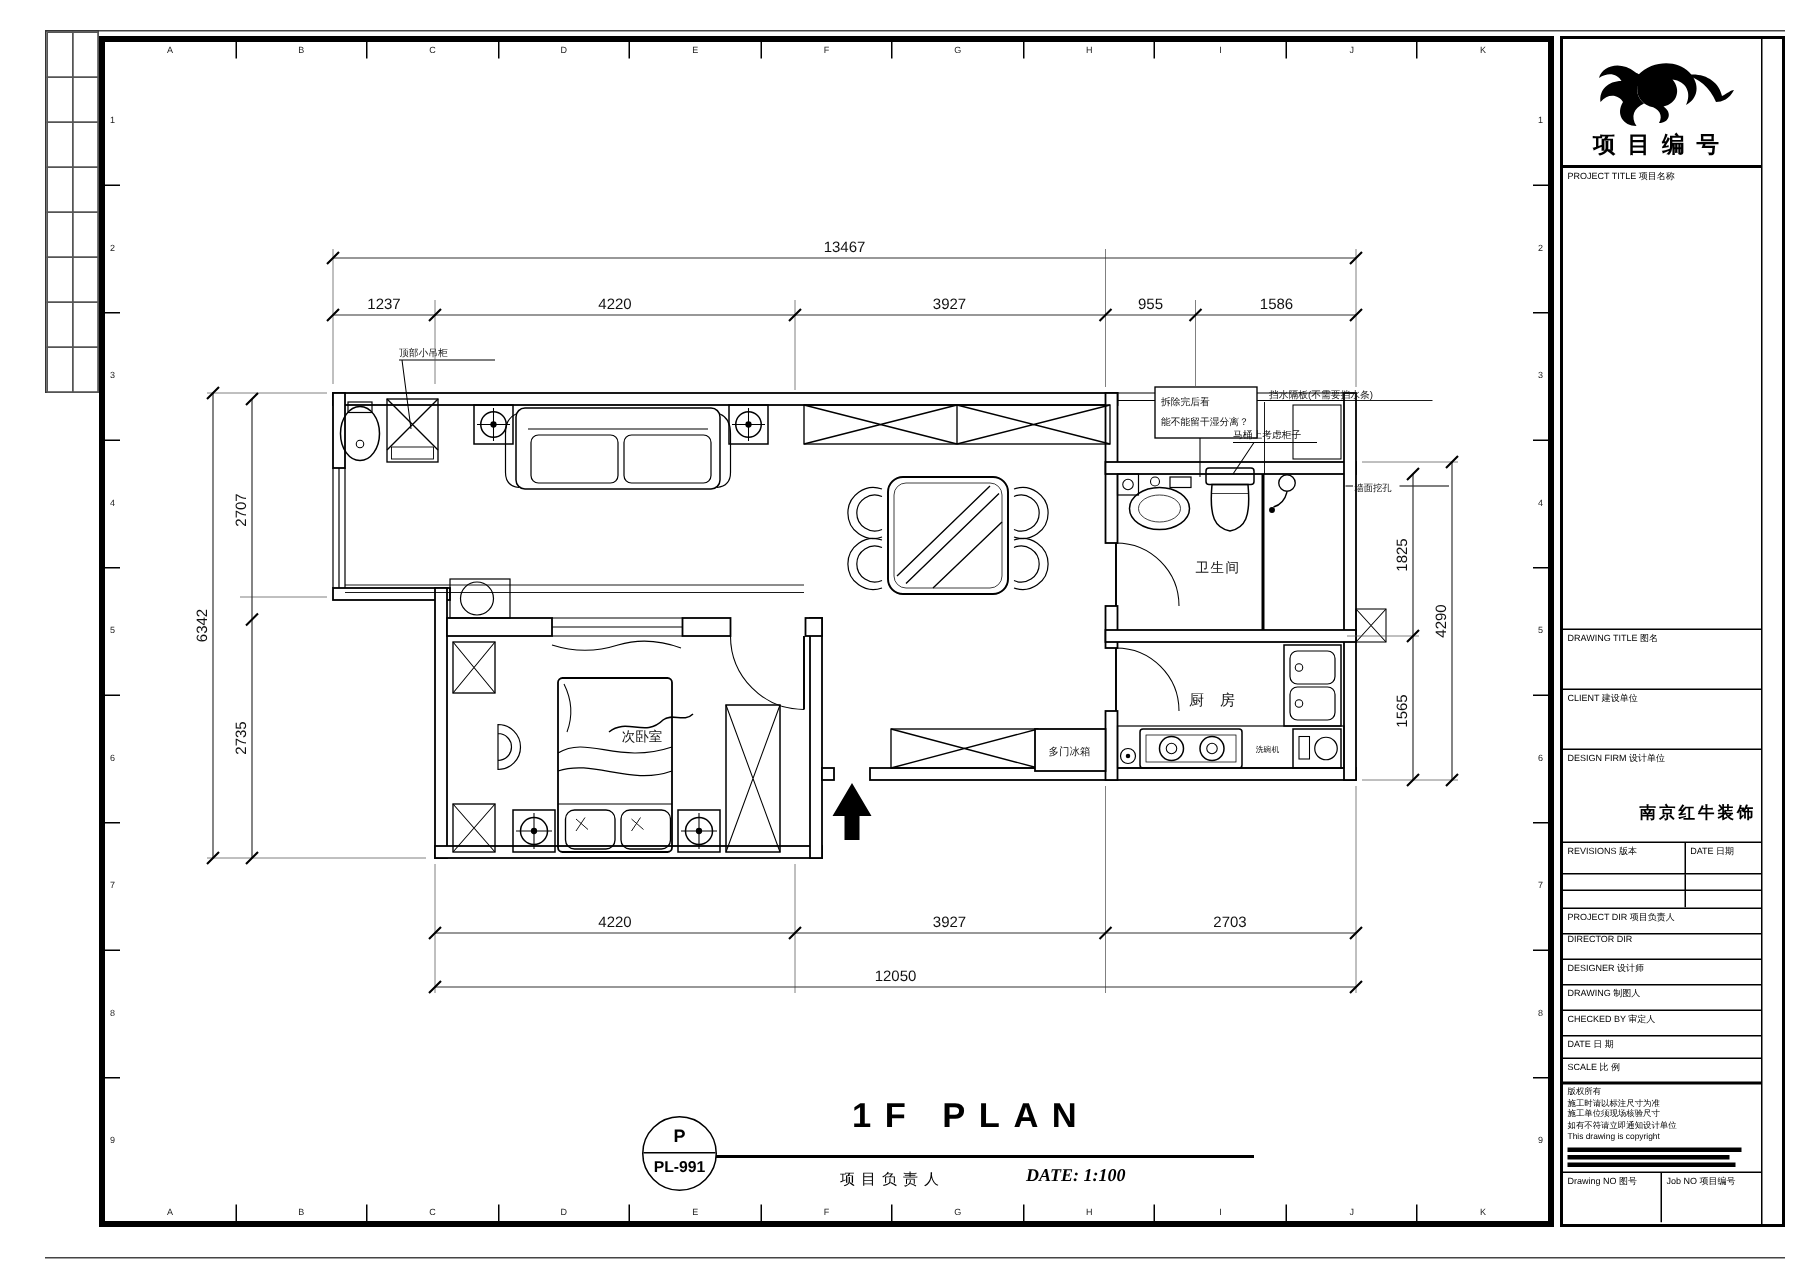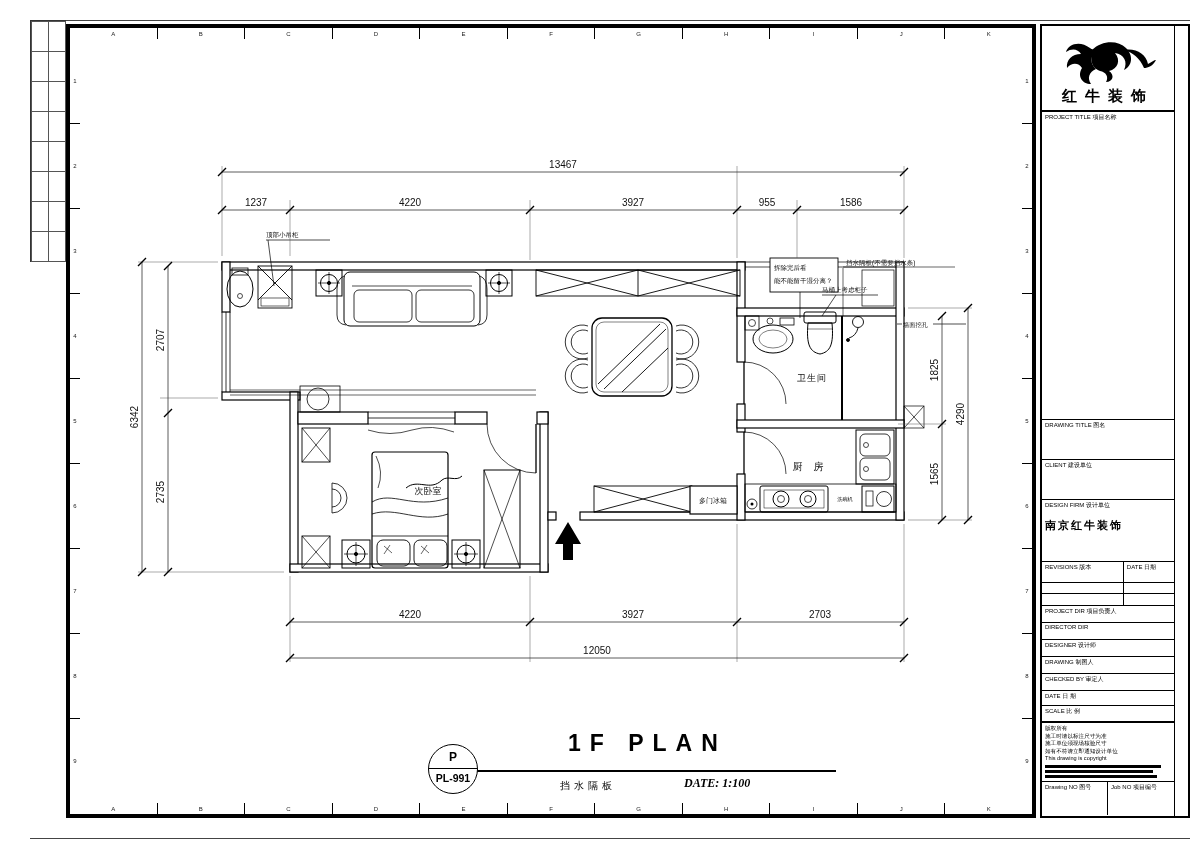--- a/index.html
+++ b/index.html
@@ -41,21 +41,21 @@
   .tb-row{border-bottom:1px solid #000;box-sizing:border-box;position:relative;
           font-size:6px;padding:1px 3px;overflow:hidden;}
   .lbl{font-size:6px;white-space:nowrap;}
   .logo-row{height:86px;border-bottom:2px solid #000;display:flex;flex-direction:column;
             align-items:center;justify-content:flex-end;padding:2px 0 4px;}
   .logo-text{font-size:15px;font-weight:bold;letter-spacing:8px;margin-top:1px;}
   .r-project{height:308px;}
   .r-dtitle{height:40px;}
   .r-client{height:40px;}
   .r-firm{height:62px;}
-  .firm-name{text-align:left;font-size:11px;font-weight:bold;letter-spacing:2px;margin-top:8px;}
+  .firm-name{text-align:right;font-size:11px;font-weight:bold;letter-spacing:2px;margin-top:24px;}
   .r-rev{height:44px;padding:0;}
   .rev-grid{display:grid;grid-template-columns:62% 38%;height:100%;}
   .rev-grid div{border-right:1px solid #000;border-bottom:1px solid #000;padding:1px 3px;box-sizing:border-box;}
   .rev-grid div:nth-child(2n){border-right:none;}
   .rev-grid div:nth-last-child(-n+2){border-bottom:none;}
   .r-small{height:17px;}
   .r-notes{height:60px;border-top:1px solid #000;padding:2px 3px;}
   .r-notes div{font-size:5.6px;line-height:7.6px;white-space:nowrap;}
   .smudge{height:3px;background:#000;margin:2px 0 0;}
   .r-nos{height:33px;padding:0;display:grid;grid-template-columns:1fr 1fr;border-bottom:none;}
@@ -417,32 +417,32 @@
       <text x="938" y="474" text-anchor="middle" transform="rotate(-90 938 474)">1565</text>
     </g>
   </svg>
 
   <div class="stline"></div>
   <div class="stag">
     <div class="t">P</div>
     <div class="b">PL-991</div>
   </div>
   <div class="stname">1F PLAN</div>
-  <div class="stsub">挡水隔板</div>
+  <div class="stsub">项目负责人</div>
   <div class="stscale">DATE: 1:100</div>
 
   <div class="tb">
     <div class="tb-main">
       <div class="tb-row logo-row">
         <svg width="96" height="48" viewBox="0 0 96 48">
           <path fill="#000" d="M30,10 C20,2 8,6 6,14 C12,10 18,11 21,16 C12,16 6,22 7,30 C12,24 19,25 22,30 C17,38 22,46 31,46 C27,40 29,34 36,31 C30,26 30,18 36,14 C33,11 31,11 30,10 Z"></path>
           <path fill="#000" d="M32,12 C42,2 58,2 66,10 C74,18 72,28 64,32 C68,24 64,16 55,15 C61,22 58,31 49,33 C55,37 53,44 46,44 C49,39 46,34 40,33 C34,31 30,25 32,18 Z"></path>
           <path fill="#000" d="M64,12 C76,10 86,16 88,26 C92,24 94,22 96,22 C93,28 88,30 84,30 C80,20 72,14 64,12 Z"></path>
         </svg>
-        <div class="logo-text">红牛装饰</div>
+        <div class="logo-text">项目编号</div>
       </div>
       <div class="tb-row r-project"><span class="lbl">PROJECT TITLE  项目名称</span></div>
       <div class="tb-row r-dtitle"><span class="lbl">DRAWING TITLE  图名</span></div>
       <div class="tb-row r-client"><span class="lbl">CLIENT  建设单位</span></div>
       <div class="tb-row r-firm">
         <span class="lbl">DESIGN FIRM  设计单位</span>
         <div class="firm-name">南京红牛装饰</div>
       </div>
       <div class="tb-row r-rev">
         <div class="rev-grid">

